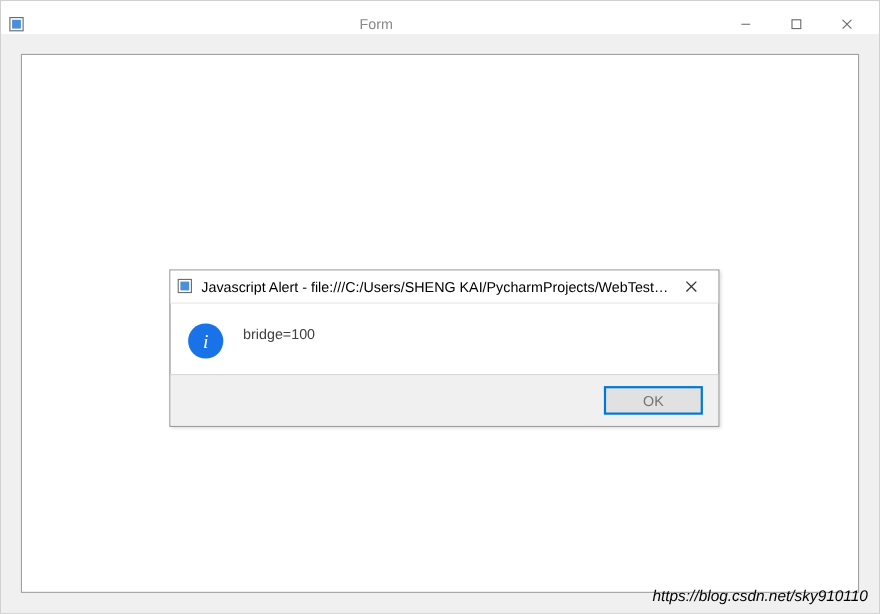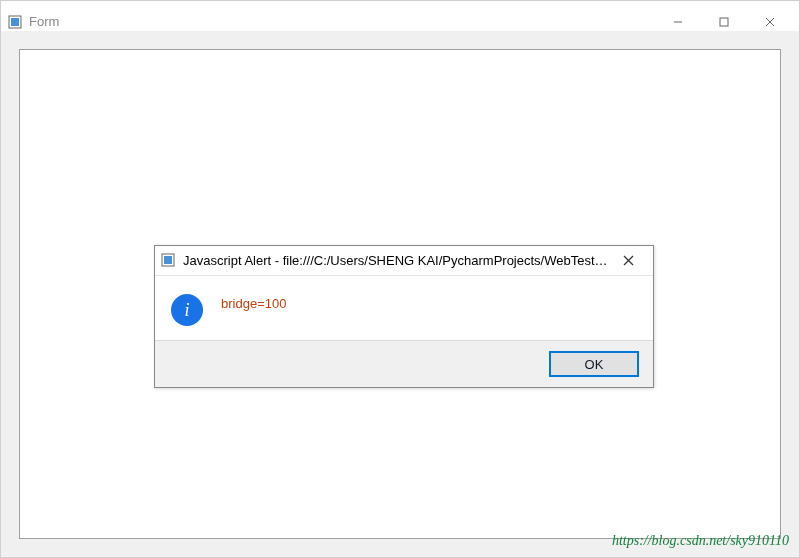--- a/index.html
+++ b/index.html
@@ -22,20 +22,21 @@
       background: #f0f0f0;
       position: relative;
     }
     .titlebar {
       height: 42px;
       background: #ffffff;
       border-bottom: 1px solid #e0e0e0;
       display: flex;
       align-items: center;
       padding: 0 6px;
+      text-align: center;
     }
     .titlebar-icon {
       width: 16px;
       height: 16px;
       margin-right: 6px;
       display: flex;
       align-items: center;
       justify-content: center;
     }
     .titlebar-title {
@@ -127,51 +128,51 @@
       margin-right: 18px;
       flex-shrink: 0;
     }
     .dialog-icon-i {
       color: #fff;
       font-size: 18px;
       font-family: "Times New Roman", serif;
       font-style: italic;
     }
     .dialog-text {
-      color: #c2410c;
+      color: #404040;
       font-size: 13px;
       line-height: 1.5;
     }
     .dialog-text .line {
       display: block;
     }
     .dialog-footer {
       background: #f0f0f0;
       border-top: 1px solid #d8d8d8;
       padding: 10px 14px;
       display: flex;
       justify-content: flex-end;
     }
     .dialog-ok {
       width: 90px;
       height: 26px;
       background: #e1e1e1;
       border: 2px solid #0078d7;
-      color: #0f172a;
+      color: #737373;
       font-size: 13px;
       cursor: pointer;
     }
     .watermark {
       position: absolute;
       right: 10px;
       bottom: 8px;
-      color: #15803d;
+      color: #000000;
       font-size: 14px;
       font-style: italic;
-      font-family: Liberation Serif, serif;
+      font-family: Liberation Sans, sans-serif;
       pointer-events: none;
       text-align: center;
     }
   </style>
 </head>
 <body>
 
 <div class="main-window">
   <div class="titlebar">
     <span class="titlebar-icon">

